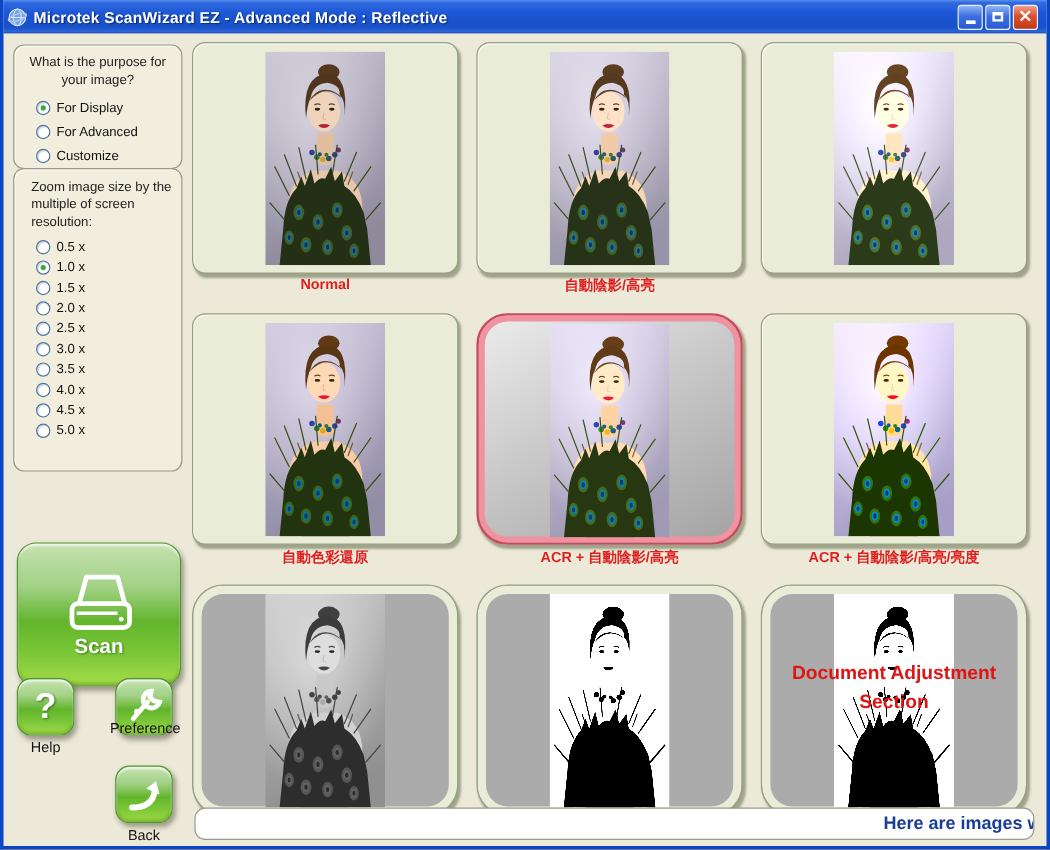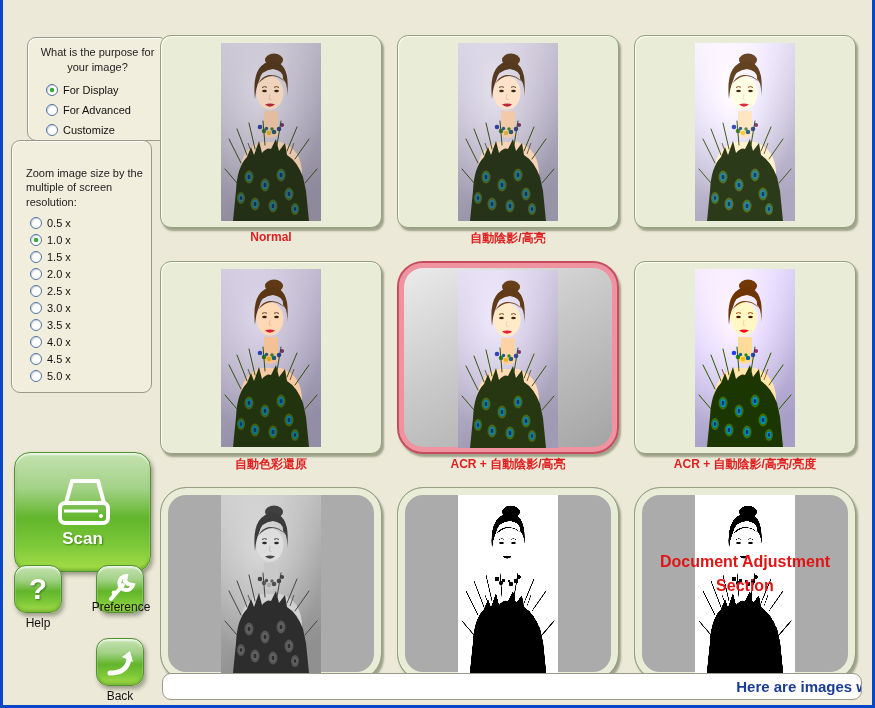--- a/index.html
+++ b/index.html
@@ -19,24 +19,24 @@
     background:linear-gradient(180deg,#8fb4f4 0%,#3d6fe2 45%,#2a5ad0 100%);cursor:default;}
   .wbtn.close{background:linear-gradient(180deg,#f0a088 0%,#dd4f2c 45%,#c03a18 100%);}
   .glyph-min{width:8px;height:3px;background:#fff;margin-top:9px;}
   .glyph-max{width:9px;height:8px;border:2px solid #fff;border-top-width:3px;}
   .glyph-x{font-size:14px;line-height:1;transform:translateY(-1px);font-weight:bold;}
   
   .content{position:absolute;top:28px;left:0;right:0;bottom:0;background:#ece9d8;}
   
   .groupbox{position:absolute;background:#f1eedd;border:1px solid #9a9a8c;border-radius:9px;
     box-shadow:inset 1px 1px 0 #fffef4;}
-  #purpose-box{left:24px;top:9px;width:141px;height:104px;}
+  #purpose-box{left:8px;top:9px;width:141px;height:104px;}
   #zoom-box{left:8px;top:112px;width:141px;height:253px;}
   .gb-question{padding:7px 8px 2px;font-size:11px;color:#222;text-align:center;line-height:1.35;}
-  .gb-label{padding:25px 6px 2px 14px;font-size:11px;color:#222;text-align:left;line-height:1.3;}
+  .gb-label{padding:8px 6px 2px 14px;font-size:11px;color:#222;text-align:left;line-height:1.3;}
   .radio-list{padding:3px 0 0 18px;}
   #zoom-box .radio-list{padding-top:4px;}
   .radio-item{display:flex;align-items:center;height:20px;cursor:default;}
   #zoom-box .radio-item{height:17px;}
   .radio{width:12px;height:12px;border-radius:50%;background:#fff;border:1px solid #51749c;
     position:relative;flex:0 0 auto;box-shadow:inset 1px 1px 1px #c8d4e0;}
   .radio.checked::after{content:'';position:absolute;left:3px;top:3px;width:4px;height:4px;
     border-radius:50%;background:#2fae2f;box-shadow:0 0 1px #1a7a1a;}
   .radio-label{font-size:11px;color:#111;margin-left:5px;white-space:nowrap;}
   
@@ -81,20 +81,40 @@
   
   #ticker{position:absolute;left:159px;top:645px;width:700px;height:27px;background:#fff;
     border:1px solid #9a9a8c;border-radius:9px;overflow:hidden;}
   #ticker-text{position:absolute;right:-7px;top:4px;font-size:15px;font-weight:bold;
     color:#1c3d96;white-space:nowrap;}
 </style>
 </head>
 <body>
 
 <div class="window">
+  <div class="titlebar">
+    <svg class="title-icon" viewBox="0 0 16 16">
+      <circle cx="8" cy="8" r="6.5" fill="#6fa6e4" stroke="#e8f0fa" stroke-width="0.8"></circle>
+      <ellipse cx="8" cy="8" rx="3" ry="6.5" fill="none" stroke="#d5e4f4" stroke-width="0.8"></ellipse>
+      <line x1="1.5" y1="8" x2="14.5" y2="8" stroke="#d5e4f4" stroke-width="0.8"></line>
+      <ellipse cx="8" cy="8" rx="7.5" ry="2.6" fill="none" stroke="#c8c0e8" stroke-width="1" transform="rotate(-18 8 8)"></ellipse>
+    </svg>
+    <span class="title-text">Microtek ScanWizard EZ - Advanced Mode : Reflective</span>
+    <div class="win-controls">
+      <div class="wbtn">
+          <div class="glyph-min"></div>
+        </div>
+      <div class="wbtn">
+          <div class="glyph-max"></div>
+        </div>
+      <div class="wbtn close">
+          <span class="glyph-x">✕</span>
+        </div>
+    </div>
+  </div>
 
   <div class="content">
 
     <div class="groupbox" id="purpose-box">
       <div class="gb-question">What is the purpose for your image?</div>
       <div class="radio-list" id="purpose-options">
           <div class="radio-item">
             <span class="radio checked"></span>
             <span class="radio-label">For Display</span>
           </div>

